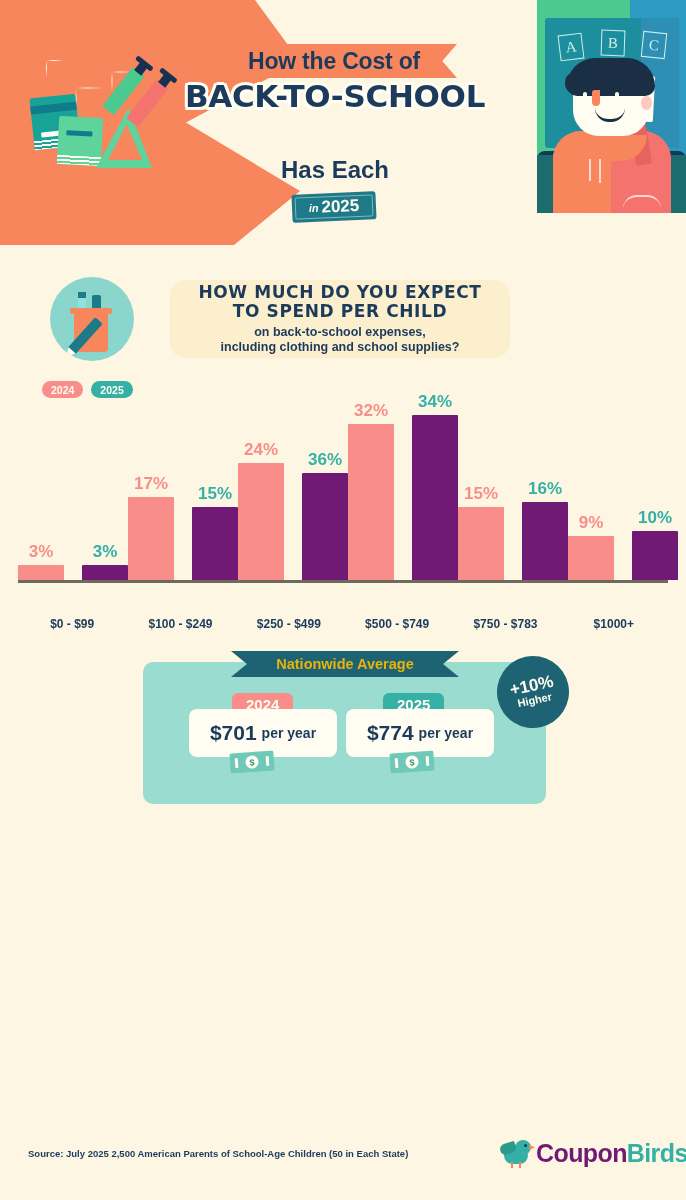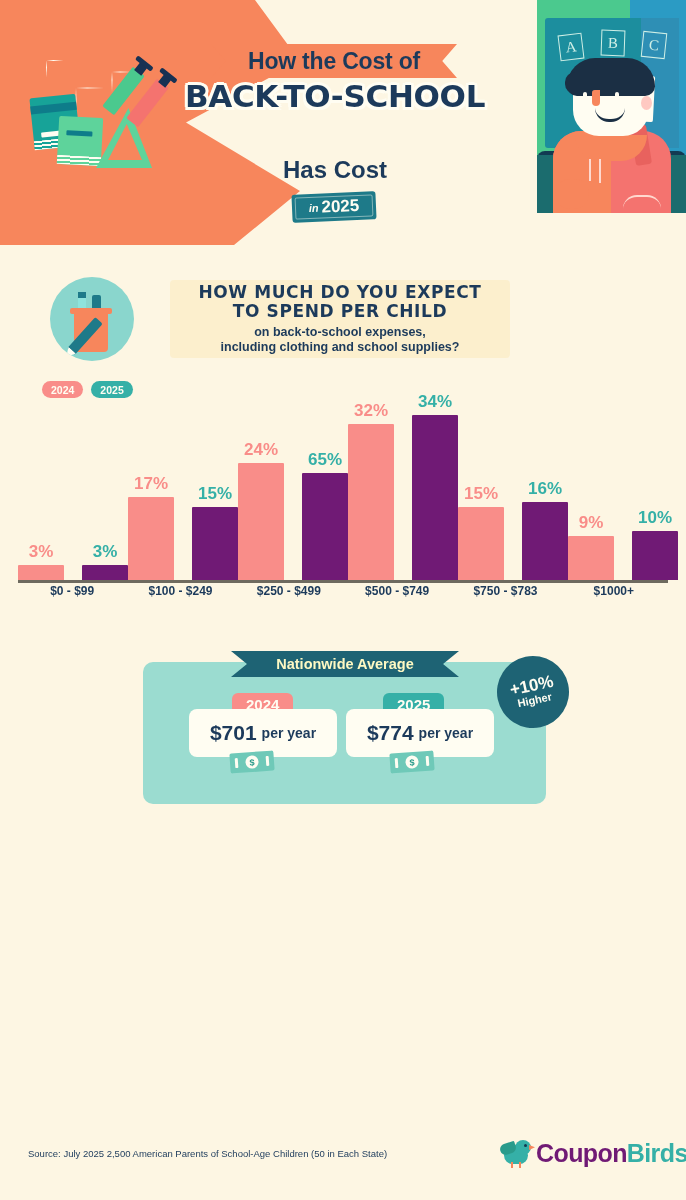--- a/index.html
+++ b/index.html
@@ -127,21 +127,21 @@
   .cup { position:absolute; left:24px; top:35px; width:34px; height:40px; background:#F7865C; border-radius:0 0 4px 4px;}
   .cup-lip { position:absolute; left:20px; top:31px; width:42px; height:6px; background:#F7865C; border-radius:2px;}
   .pen1 { position:absolute; left:28px; top:15px; width:8px; height:20px; background:#8FE3DC; border-radius:2px;}
   .pen1 .t { position:absolute; left:0; top:0; width:8px; height:6px; background:#1E7A89;}
   .pen2 { position:absolute; left:42px; top:18px; width:9px; height:18px; background:#1E7A89; border-radius:2px;}
   .pencil-d { position:absolute; left:30px; top:38px; width:10px; height:42px; background:#1E7A89; border-radius:2px; transform:rotate(42deg); transform-origin:center;}
   .pencil-d .tip { position:absolute; left:0; bottom:-7px; width:10px; height:9px; background:#FFFDF2; clip-path:polygon(0 0,100% 0,50% 100%);}
 
   .q-box {
     position:absolute; left:170px; top:280px; width:340px; height:78px;
-    background:#FCEFCD; border-radius:4px;
+    background:#FCEFCD; border-radius:16px;
     display:flex; flex-direction:column; align-items:center; justify-content:center;
   }
   .q-head {
     color:#1C3A5B; font-weight:bold; font-size:17px; line-height:19px; text-align:center;
     letter-spacing:0.6px; font-family:"DejaVu Sans", sans-serif;
   }
   .q-sub { color:#1C3A5B; font-weight:bold; font-size:12.5px; line-height:15px; text-align:center; margin-top:4px;}
 
   
   .legend { position:absolute; left:42px; top:381px; display:flex; gap:8px;}
@@ -157,33 +157,33 @@
   .grp { flex:1; display:flex; align-items:flex-end; justify-content:center; gap:18px; position:relative;}
   .bar { width:46px; position:relative; border-radius:1px 1px 0 0; }
   .bar.y24 { background:#F98D89; }
   .bar.y25 { background:#701a75;text-align:right; }
   .bar .val {
     position:absolute; left:50%; transform:translateX(-50%); bottom:100%;
     margin-bottom:3px; font-size:17px; font-weight:bold; white-space:nowrap;
   }
   .bar.y24 .val { color:#F98D89; }
   .bar.y25 .val { color:#35B0A7; }
-  .xlabels { position:absolute; left:0; top:584px; width:686px; display:flex; }
+  .xlabels { position:absolute; left:0; top:617px; width:686px; display:flex; }
   .xlabels > div { flex:1; text-align:center; color:#1C3A5B; font-size:12px; font-weight:bold;}
   .xlabels { left:18px; width:650px; }
 
   
   .nat-wrap { position:absolute; left:0; top:645px; width:686px; height:185px;}
   .nat-card { position:absolute; left:143px; top:17px; width:403px; height:142px; background:#9BDCD0; border-radius:10px;}
   .nat-ribbon {
     position:absolute; left:231px; top:6px; width:228px; height:26px; background:#1E6374;
     clip-path: polygon(0 0, 100% 0, 93% 50%, 100% 100%, 0 100%, 7% 50%);
     display:flex; align-items:center; justify-content:center;
   }
-  .nat-ribbon span { color:#fef9c3; font-size:14.5px; font-weight:bold;}
+  .nat-ribbon span { color:#eab308; font-size:14.5px; font-weight:bold;}
   .badge-10 {
     position:absolute; left:497px; top:656px; width:72px; height:72px; border-radius:50%;
     background:#1E6374; display:flex; flex-direction:column; align-items:center; justify-content:center;
     transform:rotate(-12deg);
   }
   .badge-10 .p1 { color:#FFFDF2; font-size:17px; font-weight:bold; line-height:17px;}
   .badge-10 .p2 { color:#FFFDF2; font-size:11px; font-weight:bold; line-height:13px;}
 
   .val-card { position:absolute; top:64px; width:148px; height:48px; background:#FFFDF2; border-radius:8px;
               display:flex; align-items:center; justify-content:center; gap:5px;}
@@ -202,21 +202,21 @@
                border-radius:50%; background:#FFFDF2; color:#2A9B8B; font-size:9px; font-weight:bold;
                display:flex; align-items:center; justify-content:center;}
   .bill .l, .bill .r { position:absolute; top:5px; width:3px; height:10px; background:#FFFDF2; border-radius:1px;}
   .bill .l { left:5px; } .bill .r { right:5px; }
 
   
   .donut-wrap { position:absolute; left:0; top:838px; width:686px; height:260px;}
 
   
   .footer { position:absolute; left:0; top:1140px; width:686px; height:40px;}
-  .src { position:absolute; left:28px; top:8px; color:#1C3A5B; font-size:9.5px; font-weight:normal;}
+  .src { position:absolute; left:28px; top:8px; color:#1C3A5B; font-size:9.5px; font-weight:bold;}
   .logo { position:absolute; left:500px; top:-2px; display:flex; align-items:center; gap:2px;}
   .bird { position:relative; width:34px; height:30px;}
   .bird .body { position:absolute; left:4px; top:7px; width:24px; height:19px; background:#35B0A7; border-radius:12px 12px 10px 10px;}
   .bird .head { position:absolute; left:15px; top:2px; width:16px; height:15px; background:#35B0A7; border-radius:50%;}
   .bird .wing { position:absolute; left:0px; top:5px; width:16px; height:11px; background:#2A9B8B; border-radius:8px 2px 8px 8px; transform:rotate(-18deg);}
   .bird .beak { position:absolute; left:29px; top:7px; width:6px; height:5px; background:#F7865C; clip-path:polygon(0 0,100% 45%,0 100%);}
   .bird .eye { position:absolute; left:24px; top:6px; width:3px; height:3px; background:#123A52; border-radius:50%;}
   .bird .leg1, .bird .leg2 { position:absolute; bottom:0; width:2px; height:6px; background:#F7865C;}
   .bird .leg1 { left:11px;} .bird .leg2 { left:19px;}
   .logo-text { font-size:25px; font-weight:bold; letter-spacing:-0.6px; position:relative;}
@@ -267,21 +267,21 @@
       </div>
 
     <div class="banner-top">
       <span>How the Cost of</span>
     </div>
 
     <div class="big-title">
       <div class="l2">BACK-TO-SCHOOL</div>
     </div>
 
-    <div class="has-risen">Has Cost</div>
+    <div class="has-risen">Has Each</div>
 
     <div class="badge-2025">
       <span class="in">in</span>
       <span class="yr">2025</span>
     </div>
 
     <div class="student">
       <div class="st-bgL"></div>
       <div class="st-bgR"></div>
       <div class="st-board"></div>
@@ -358,21 +358,21 @@
           </div>
           <div class="bar y25" style="height: 72.9167px;">
             <span class="val">15%</span>
           </div>
         </div>
         <div class="grp">
           <div class="bar y24" style="height: 116.667px;">
             <span class="val">24%</span>
           </div>
           <div class="bar y25" style="height: 106.944px;">
-            <span class="val">65%</span>
+            <span class="val">36%</span>
           </div>
         </div>
         <div class="grp">
           <div class="bar y24" style="height: 155.556px;">
             <span class="val">32%</span>
           </div>
           <div class="bar y25" style="height: 165.278px;">
             <span class="val">34%</span>
           </div>
         </div>

